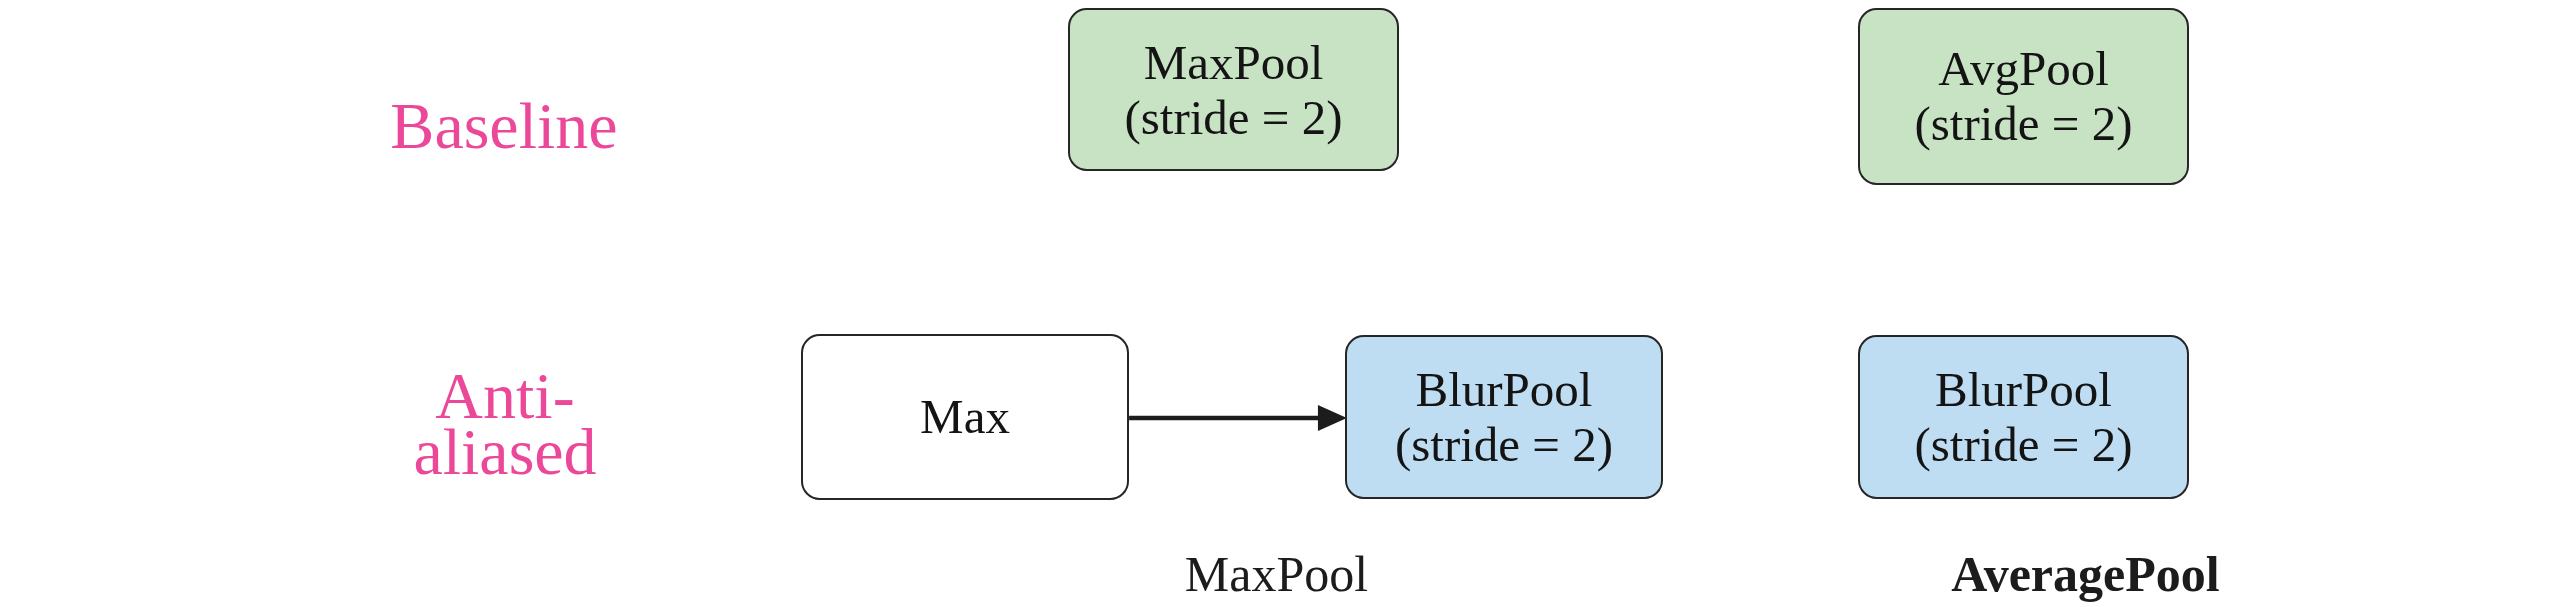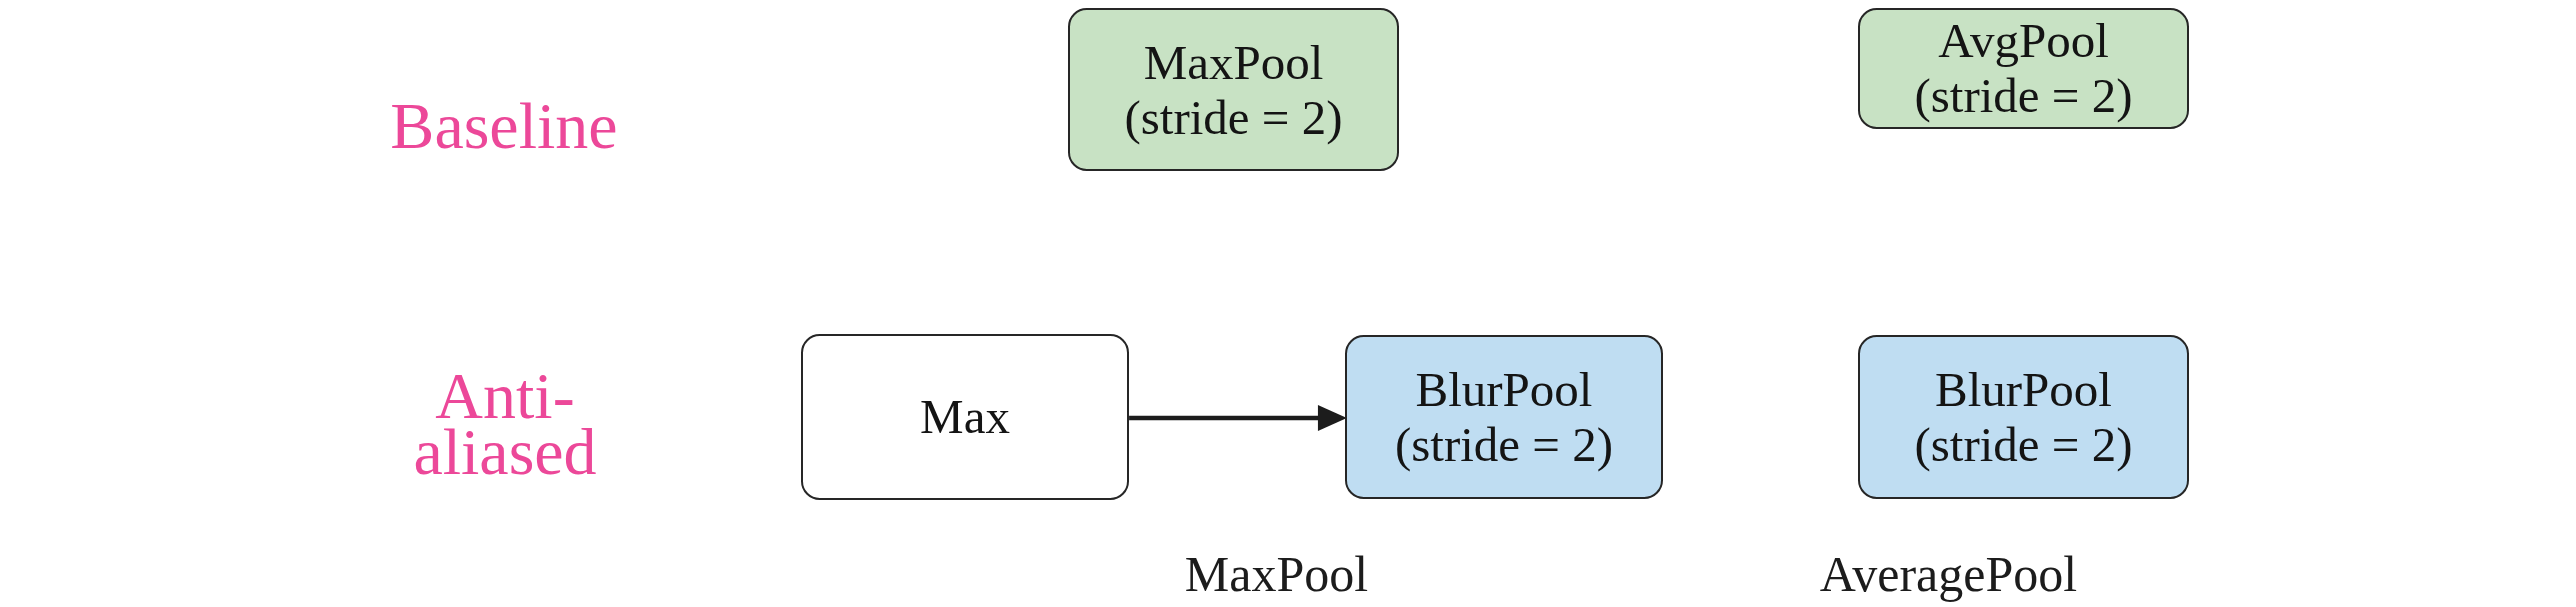--- a/index.html
+++ b/index.html
@@ -39,21 +39,21 @@
     text-align: center;
     font-size: 49px;
     line-height: 1.13;
     color: #141414;
   }
   .node.green { background: #c8e2c4; }
   .node.blue  { background: #bfddf2; }
   .node.white { background: #ffffff; }
 
   .node-maxpool-baseline { left: 1068px; top: 8.4px;   width: 331px; height: 163px; }
-  .node-avgpool-baseline { left: 1858px; top: 7.5px;   width: 331px; height: 121px; }
+  .node-avgpool-baseline { left: 1858px; top: 7.5px;   width: 331px; height: 177px; }
   .node-max-stride1      { left: 801px;  top: 334px; width: 328px; height: 166px; gap: 37px; }
   .node-blurpool-max     { left: 1345px; top: 335px; width: 318px; height: 164px; }
   .node-blurpool-avg     { left: 1858px; top: 335px; width: 331px; height: 164px; }
 
   .arrow-svg {
     position: absolute;
     left: 0; top: 0;
     width: 2576px;
     height: 608px;
     pointer-events: none;
@@ -61,21 +61,21 @@
 
   .caption {
     position: absolute;
     width: 299px;
     text-align: center;
     font-size: 50px;
     line-height: 56px;
     color: #1c1c1c;
   }
   .caption.maxpool     { left: 1127px; top: 546px; }
-  .caption.averagepool { left: 1799px; top: 546px; }
+  .caption.averagepool { left: 1936px; top: 546px; font-weight: bold; }
 </style>
 </head>
 <body>
 
 <div class="canvas">
 
   <div class="row-label baseline">Baseline</div>
 
   <div class="row-label anti">Anti-aliased</div>
 

